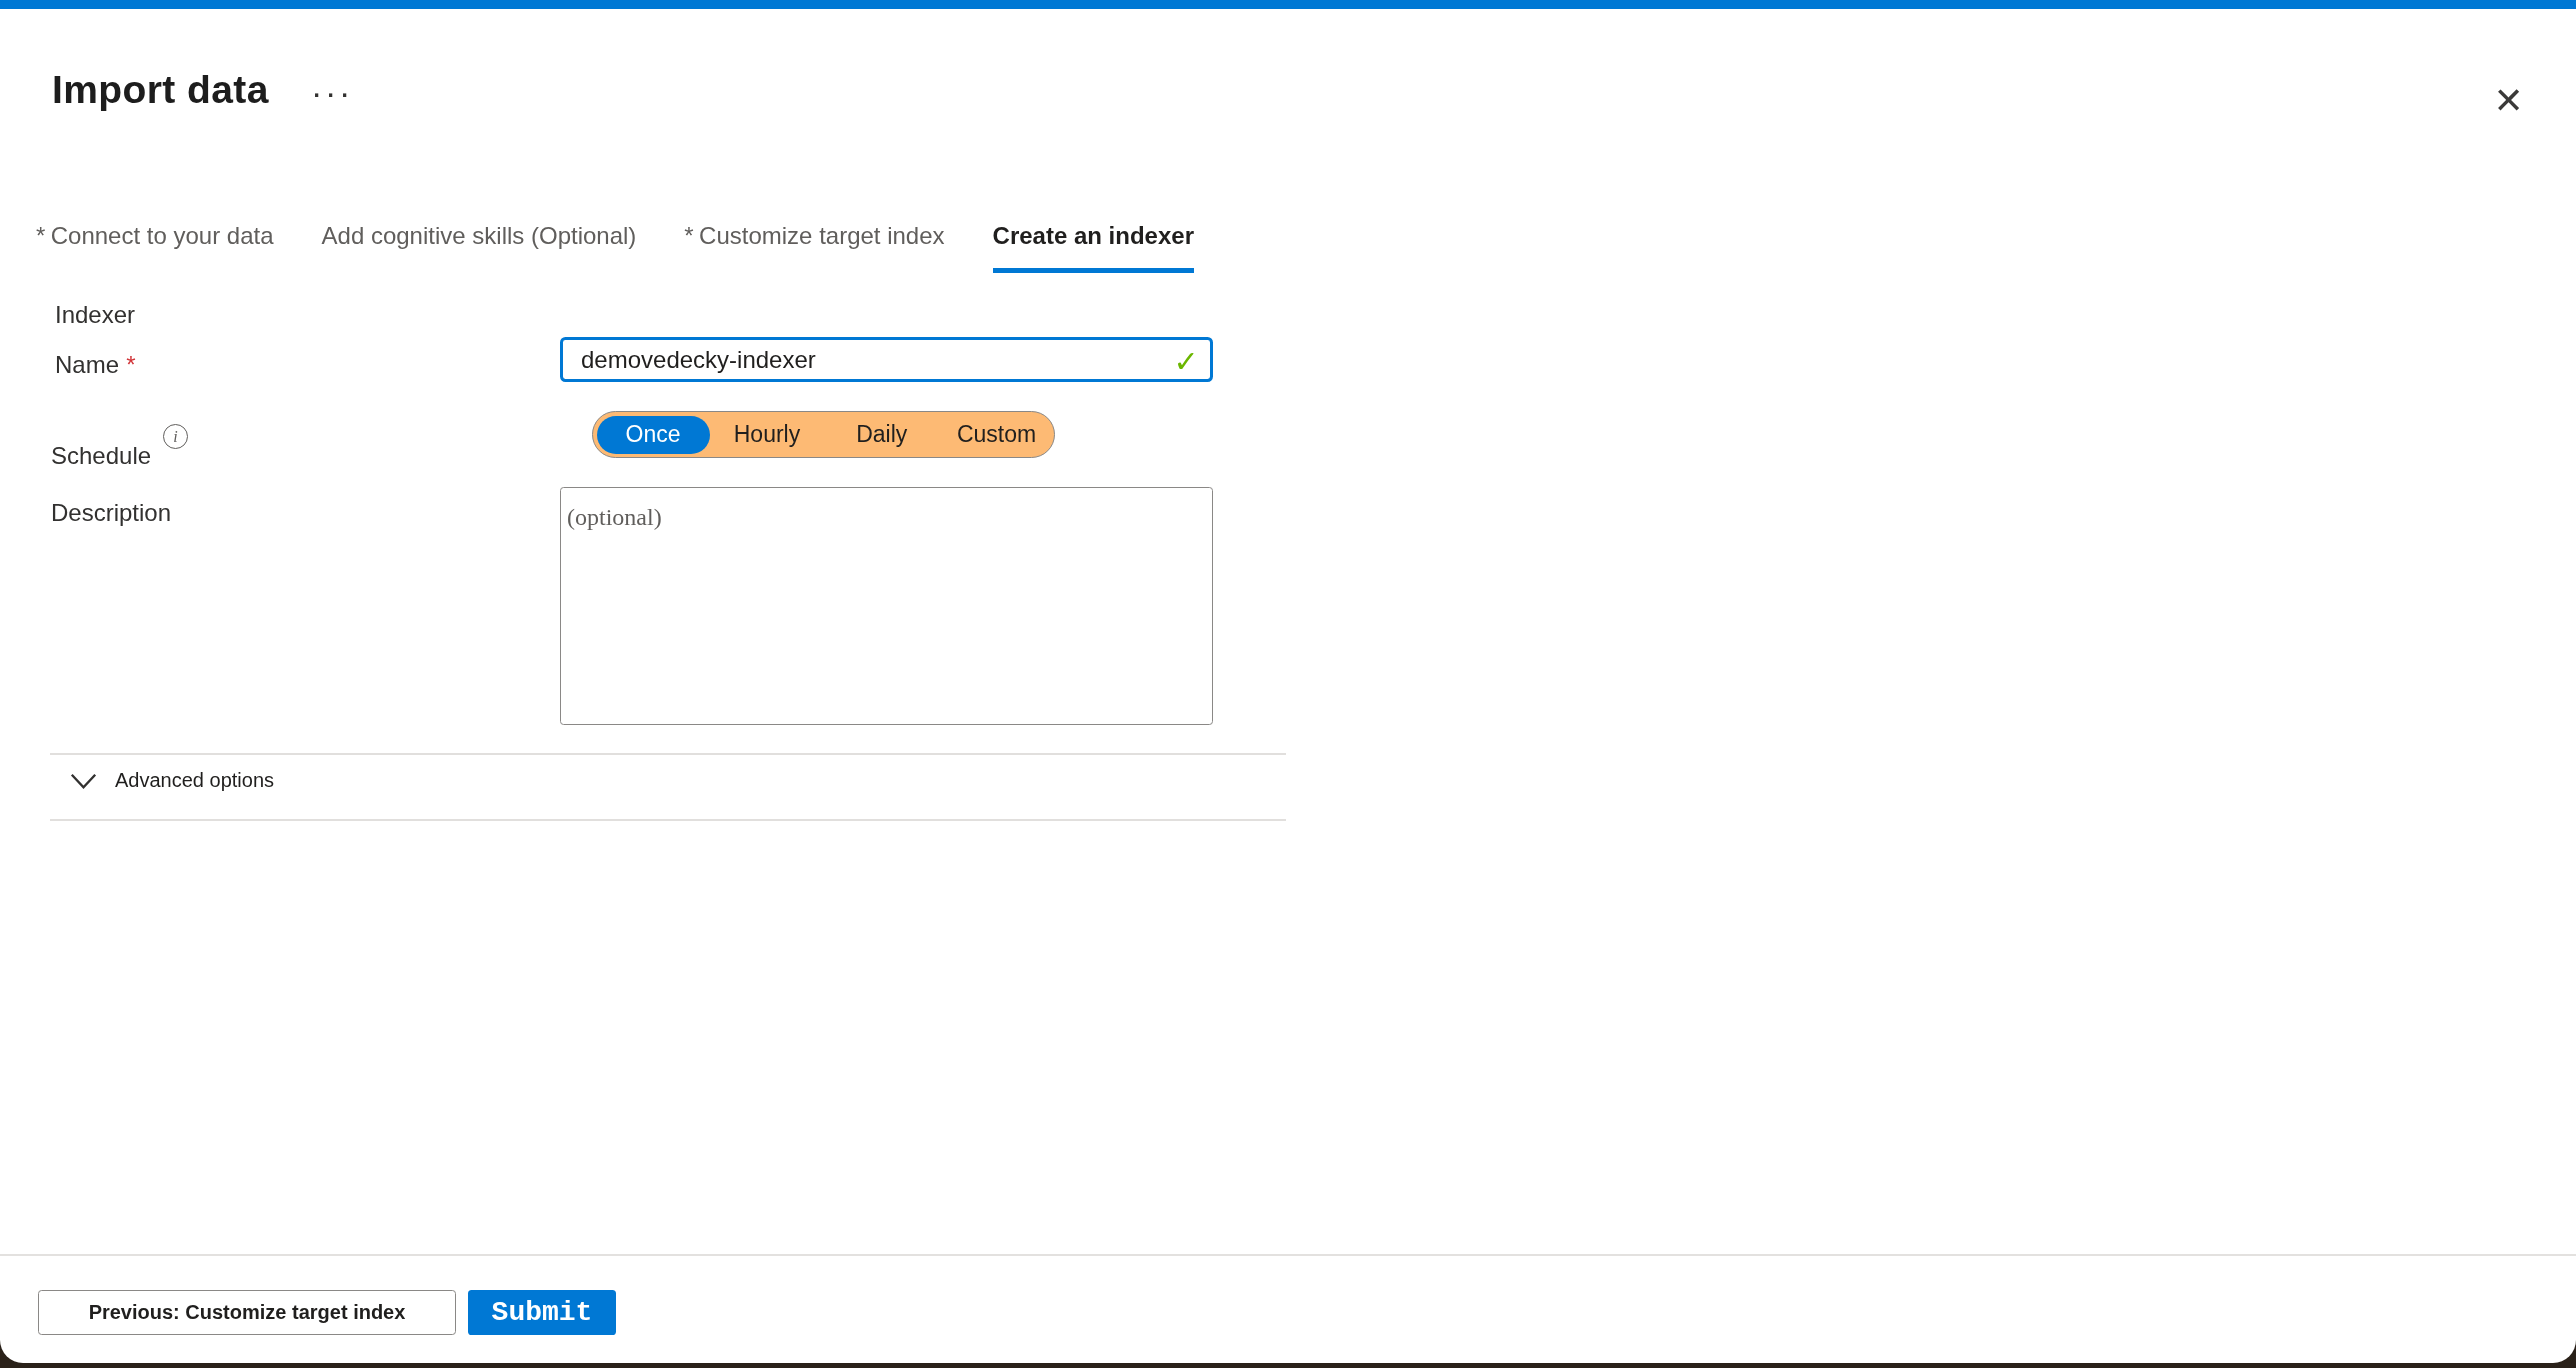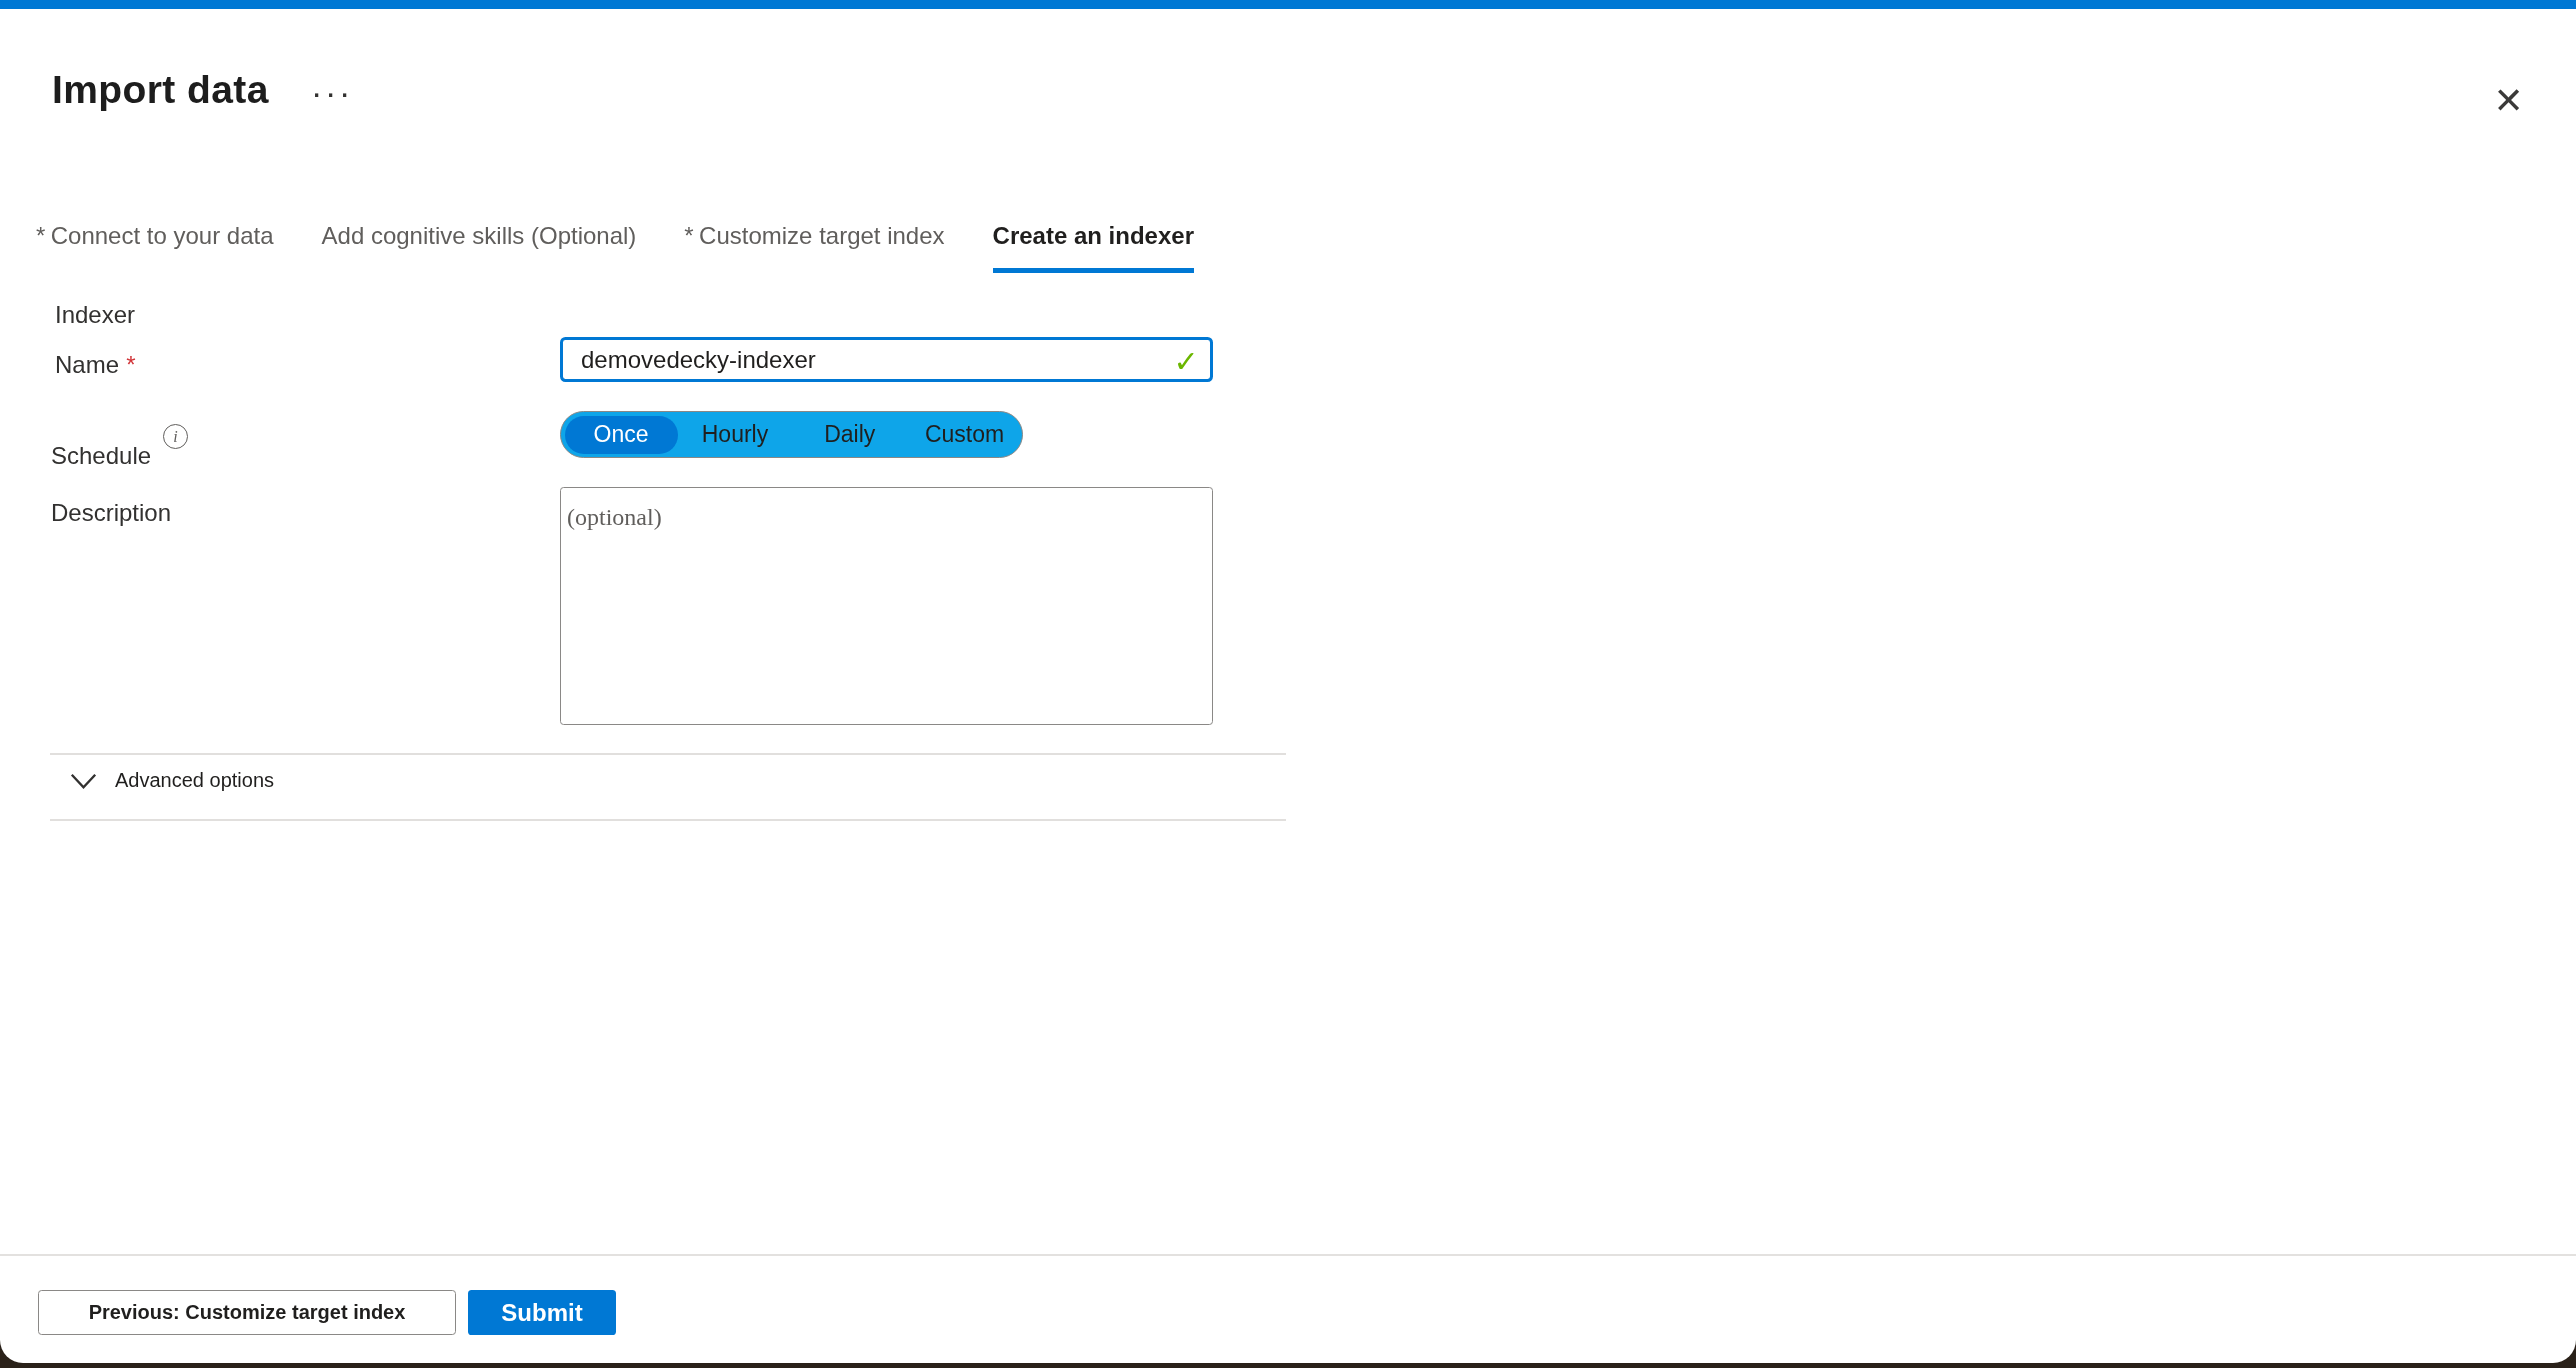--- a/index.html
+++ b/index.html
@@ -89,25 +89,25 @@
   }
   .info-icon {
     position: absolute; left: 163px; top: 424px;
     width: 25px; height: 25px; border-radius: 50%;
     border: 1.8px solid #605e5c; color: #605e5c;
     font-size: 16px; font-style: italic; font-family: "Liberation Serif", serif;
     display: flex; align-items: center; justify-content: center;
     cursor: default;
   }
   .segmented {
-    position: absolute; left: 560px; top: 411px;
+    position: absolute; left: 592px; top: 411px;
     width: 463px; height: 47px;
     border: 1.8px solid #8a8886; border-radius: 25px;
     display: flex; align-items: center;
-    background: #0ea5e9;
+    background: #fdba74;
   }
   .seg-opt {
     font-size: 23px; color: #201f1e;
     flex: 1; text-align: center; cursor: pointer; white-space: nowrap;
   }
   .seg-opt.selected {
     flex: none; width: 113px; height: 38px; margin-left: 3.6px;
     background: #0078d4; color: #ffffff; border-radius: 19px;
     display: flex; align-items: center; justify-content: center;
   }
@@ -141,22 +141,22 @@
     width: 418px; height: 45px;
     background: #ffffff; border: 1.8px solid #8a8886; border-radius: 3.6px;
     font-size: 20px; font-weight: 700; color: #201f1e;
     font-family: "Liberation Sans", sans-serif;
     cursor: pointer;
   }
   .btn-submit {
     position: absolute; left: 468px; top: 1290px;
     width: 148px; height: 45px;
     background: #0078d4; border: none; border-radius: 3.6px;
-    font-size: 24px; font-weight: 700; color: #ffffff;
-    font-family: Liberation Sans, sans-serif;
+    font-size: 28px; font-weight: 700; color: #ffffff;
+    font-family: Liberation Mono, monospace;
     cursor: pointer;
   }
 </style>
 </head>
 <body>
 
 <div class="window">
 
   <div class="topbar"></div>
 

